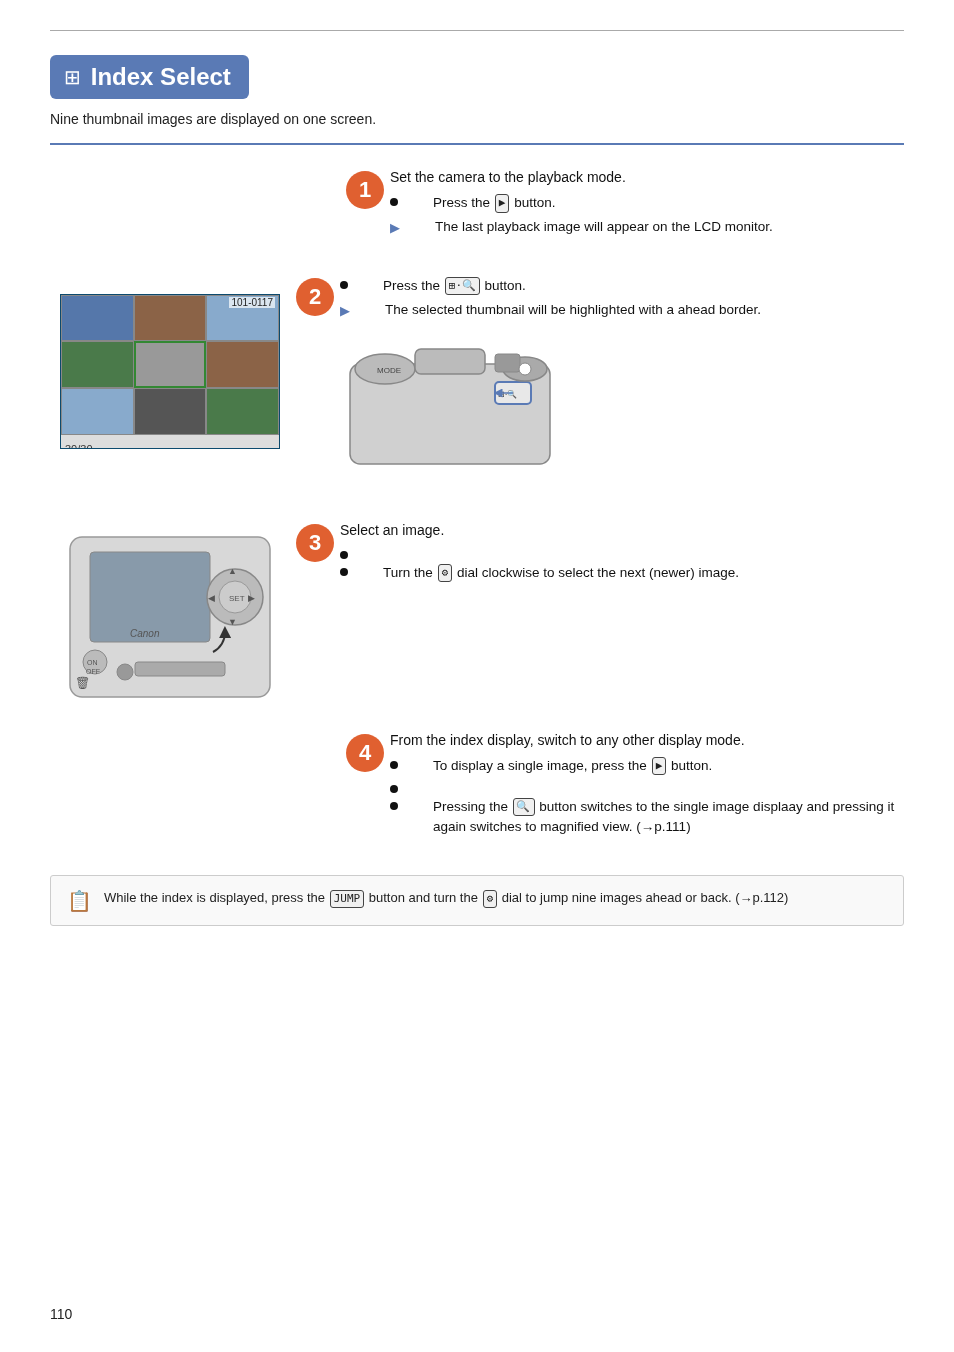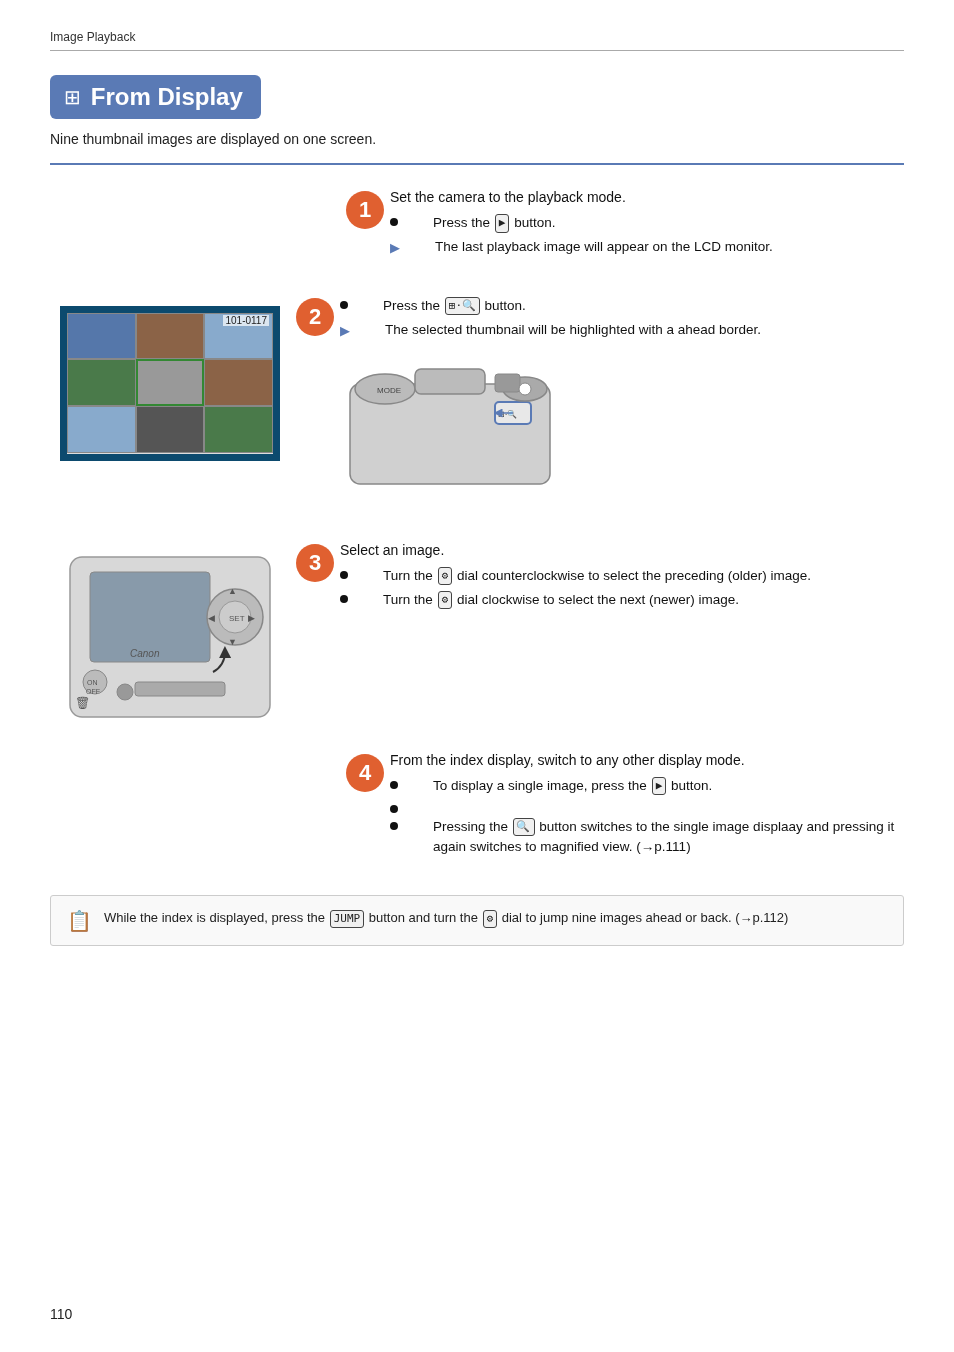--- a/index.html
+++ b/index.html
@@ -135,27 +135,27 @@
     }
     .bullet-arrow {
       color: #5a7ab5;
       margin-right: 8px;
       font-size: 13px;
       margin-top: 1px;
       flex-shrink: 0;
     }
     
     .index-image-box {
-      border: 7px solid #0c4a6e;
+      border: 1px solid #0c4a6e;
       width: 220px;
       background: #ddd;
       height: 155px;
       position: relative;
       overflow: hidden;
-      margin-top: 0;
+      margin-top: 8px;
     }
     .index-grid {
       display: grid;
       grid-template-columns: repeat(3, 1fr);
       grid-template-rows: repeat(3, 1fr);
       width: 100%;
       height: 140px;
     }
     .index-cell {
       border: 1px solid #888;
@@ -270,27 +270,26 @@
       vertical-align: middle;
       margin: 0 1px;
     }
   </style>
 </head>
 <body>
 
 <div class="page">
 
   
-  <div class="header-label">Image Playback</div>
   <hr class="header-rule">
 
   
   <div class="section-title-box">
     <span class="section-title-icon">⊞</span>
-    <span class="section-title-text">From Display</span>
+    <span class="section-title-text">Index Select</span>
   </div>
 
   <div class="subtitle">Nine thumbnail images are displayed on one screen.</div>
   <hr class="section-divider">
 
   
   <div class="step-row">
     <div class="step-left">
       
     </div>
@@ -432,21 +431,20 @@
     <div class="step3-right-col">
       <div class="step3-right-inner">
         <div class="step-number-col">
           <div class="step-number-circle">3</div>
         </div>
         <div class="step-content-col">
           <div class="step-heading">Select an image.</div>
           <ul class="step-bullets">
             <li>
               <span class="bullet-dot"></span>
-              <span>Turn the <span class="btn-icon">⚙</span> dial counterclockwise to select the preceding (older) image.</span>
             </li>
             <li>
               <span class="bullet-dot"></span>
               <span>Turn the <span class="btn-icon">⚙</span> dial clockwise to select the next (newer) image.</span>
             </li>
           </ul>
         </div>
       </div>
     </div>
   </div>

